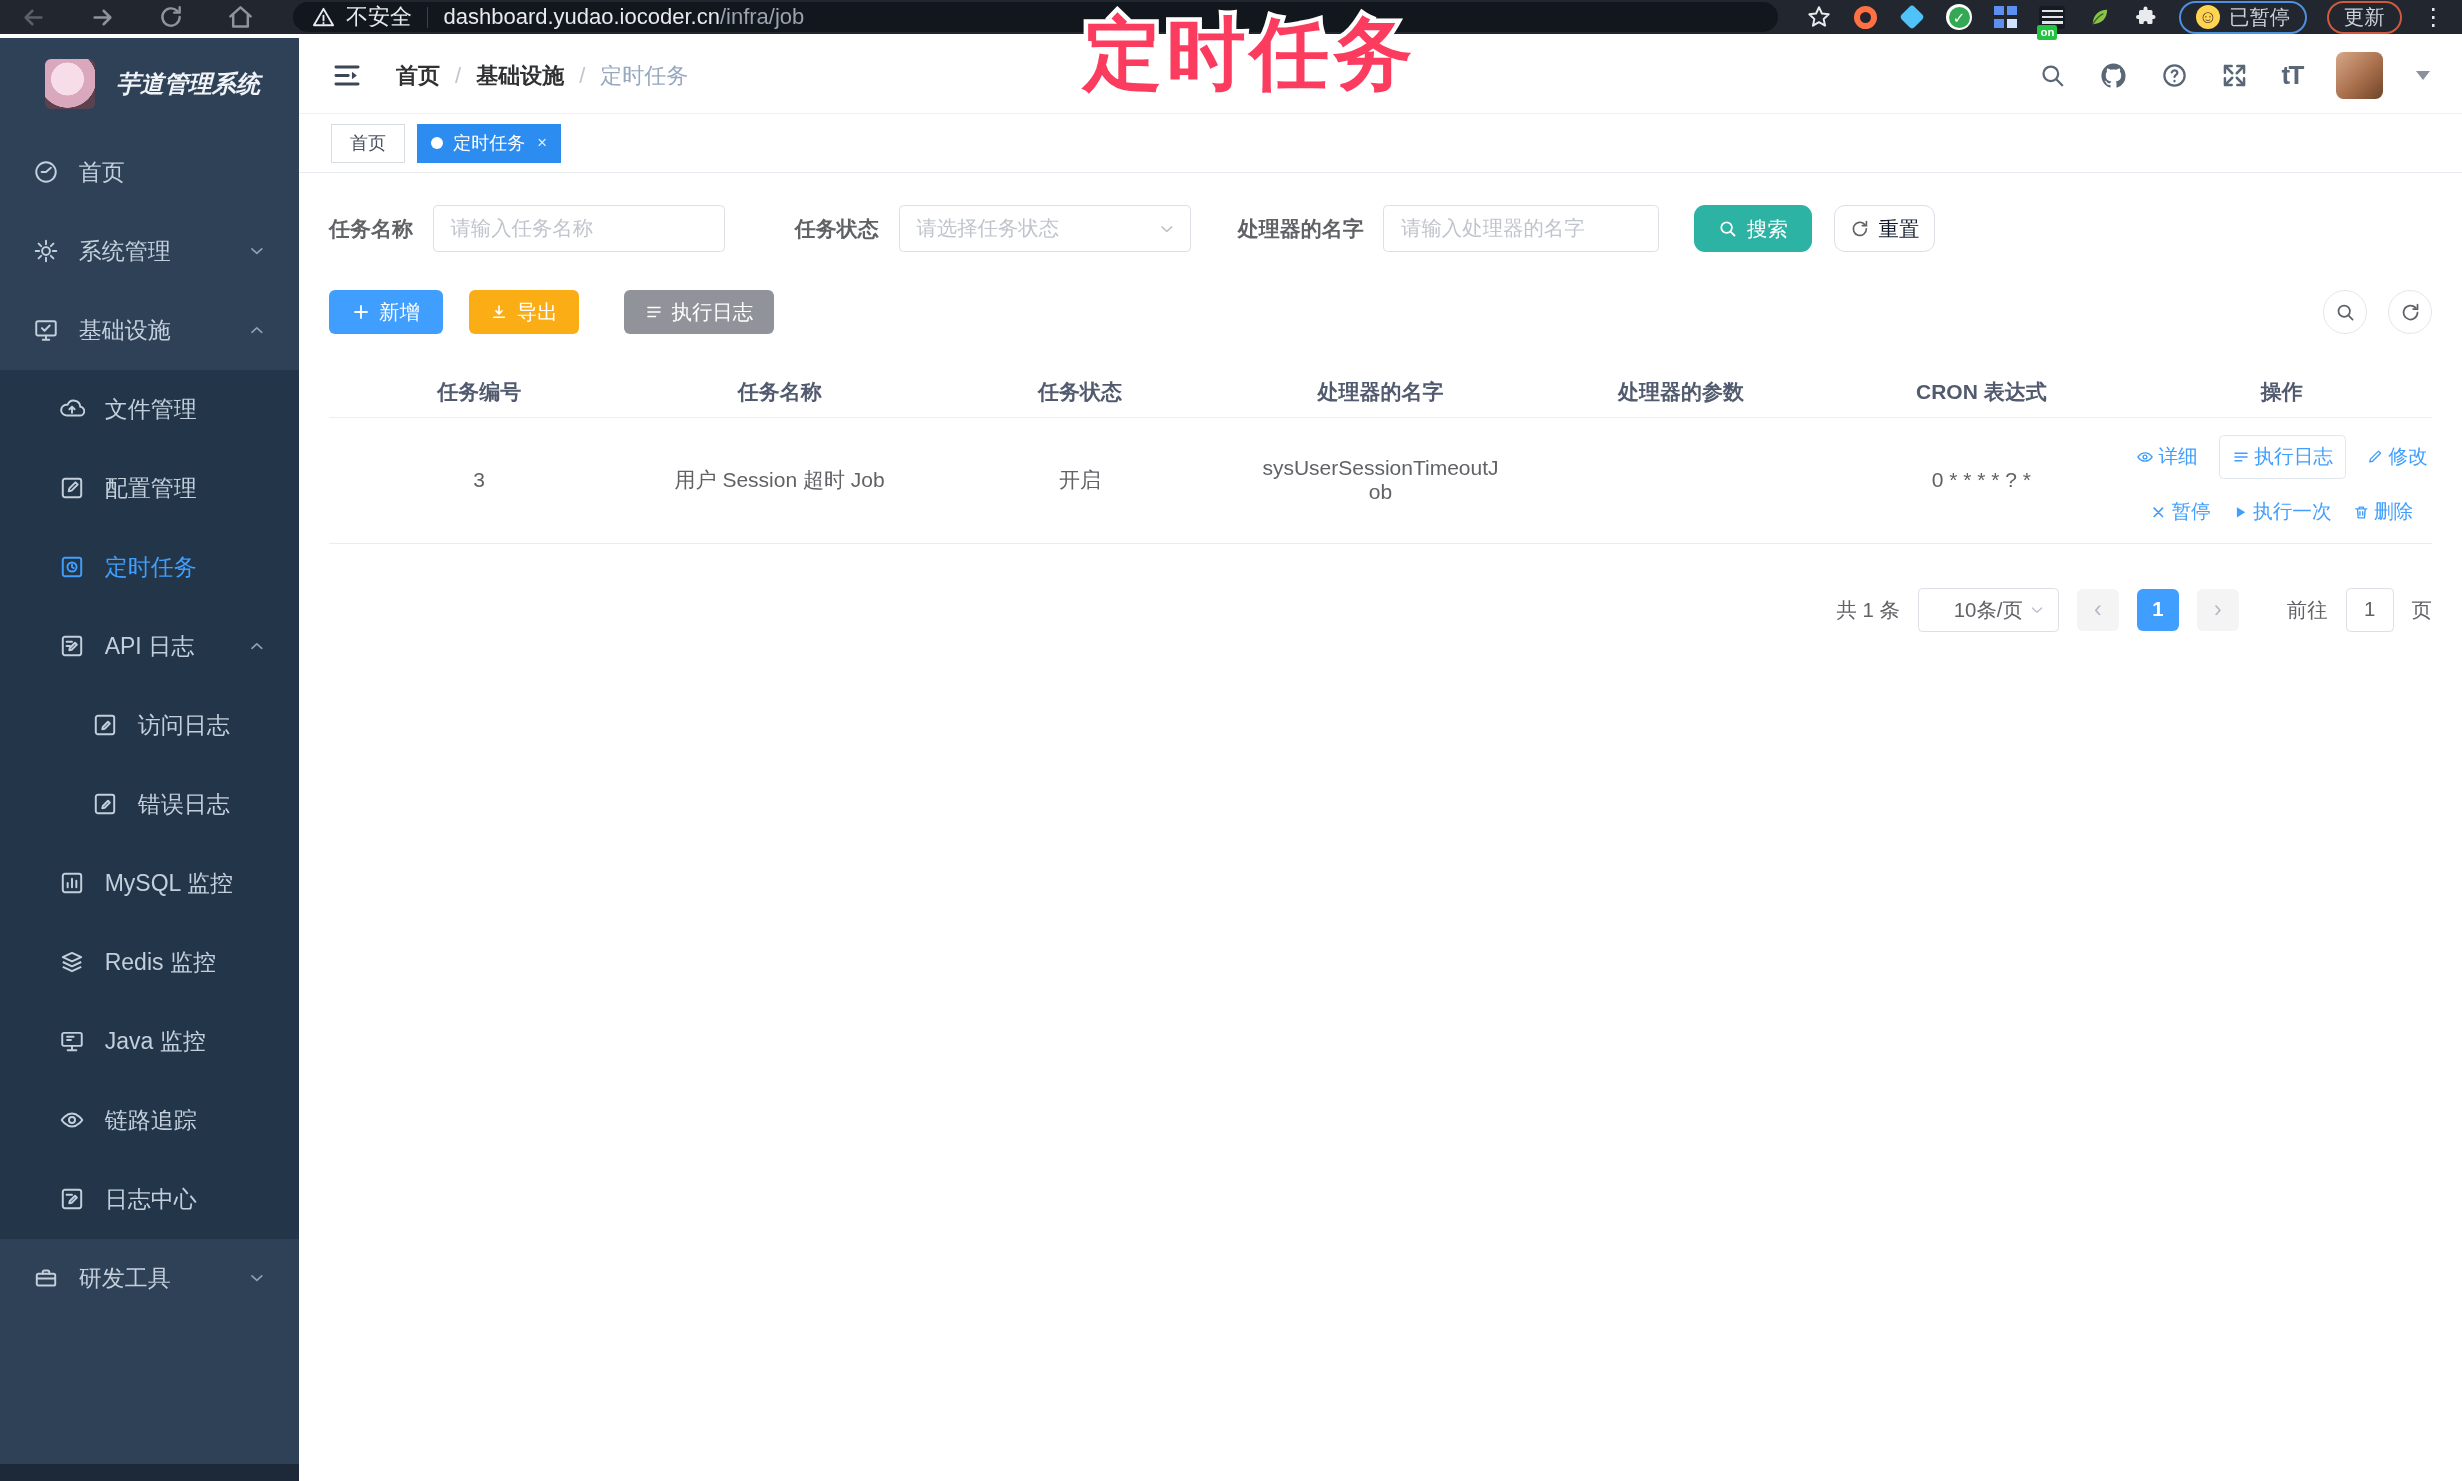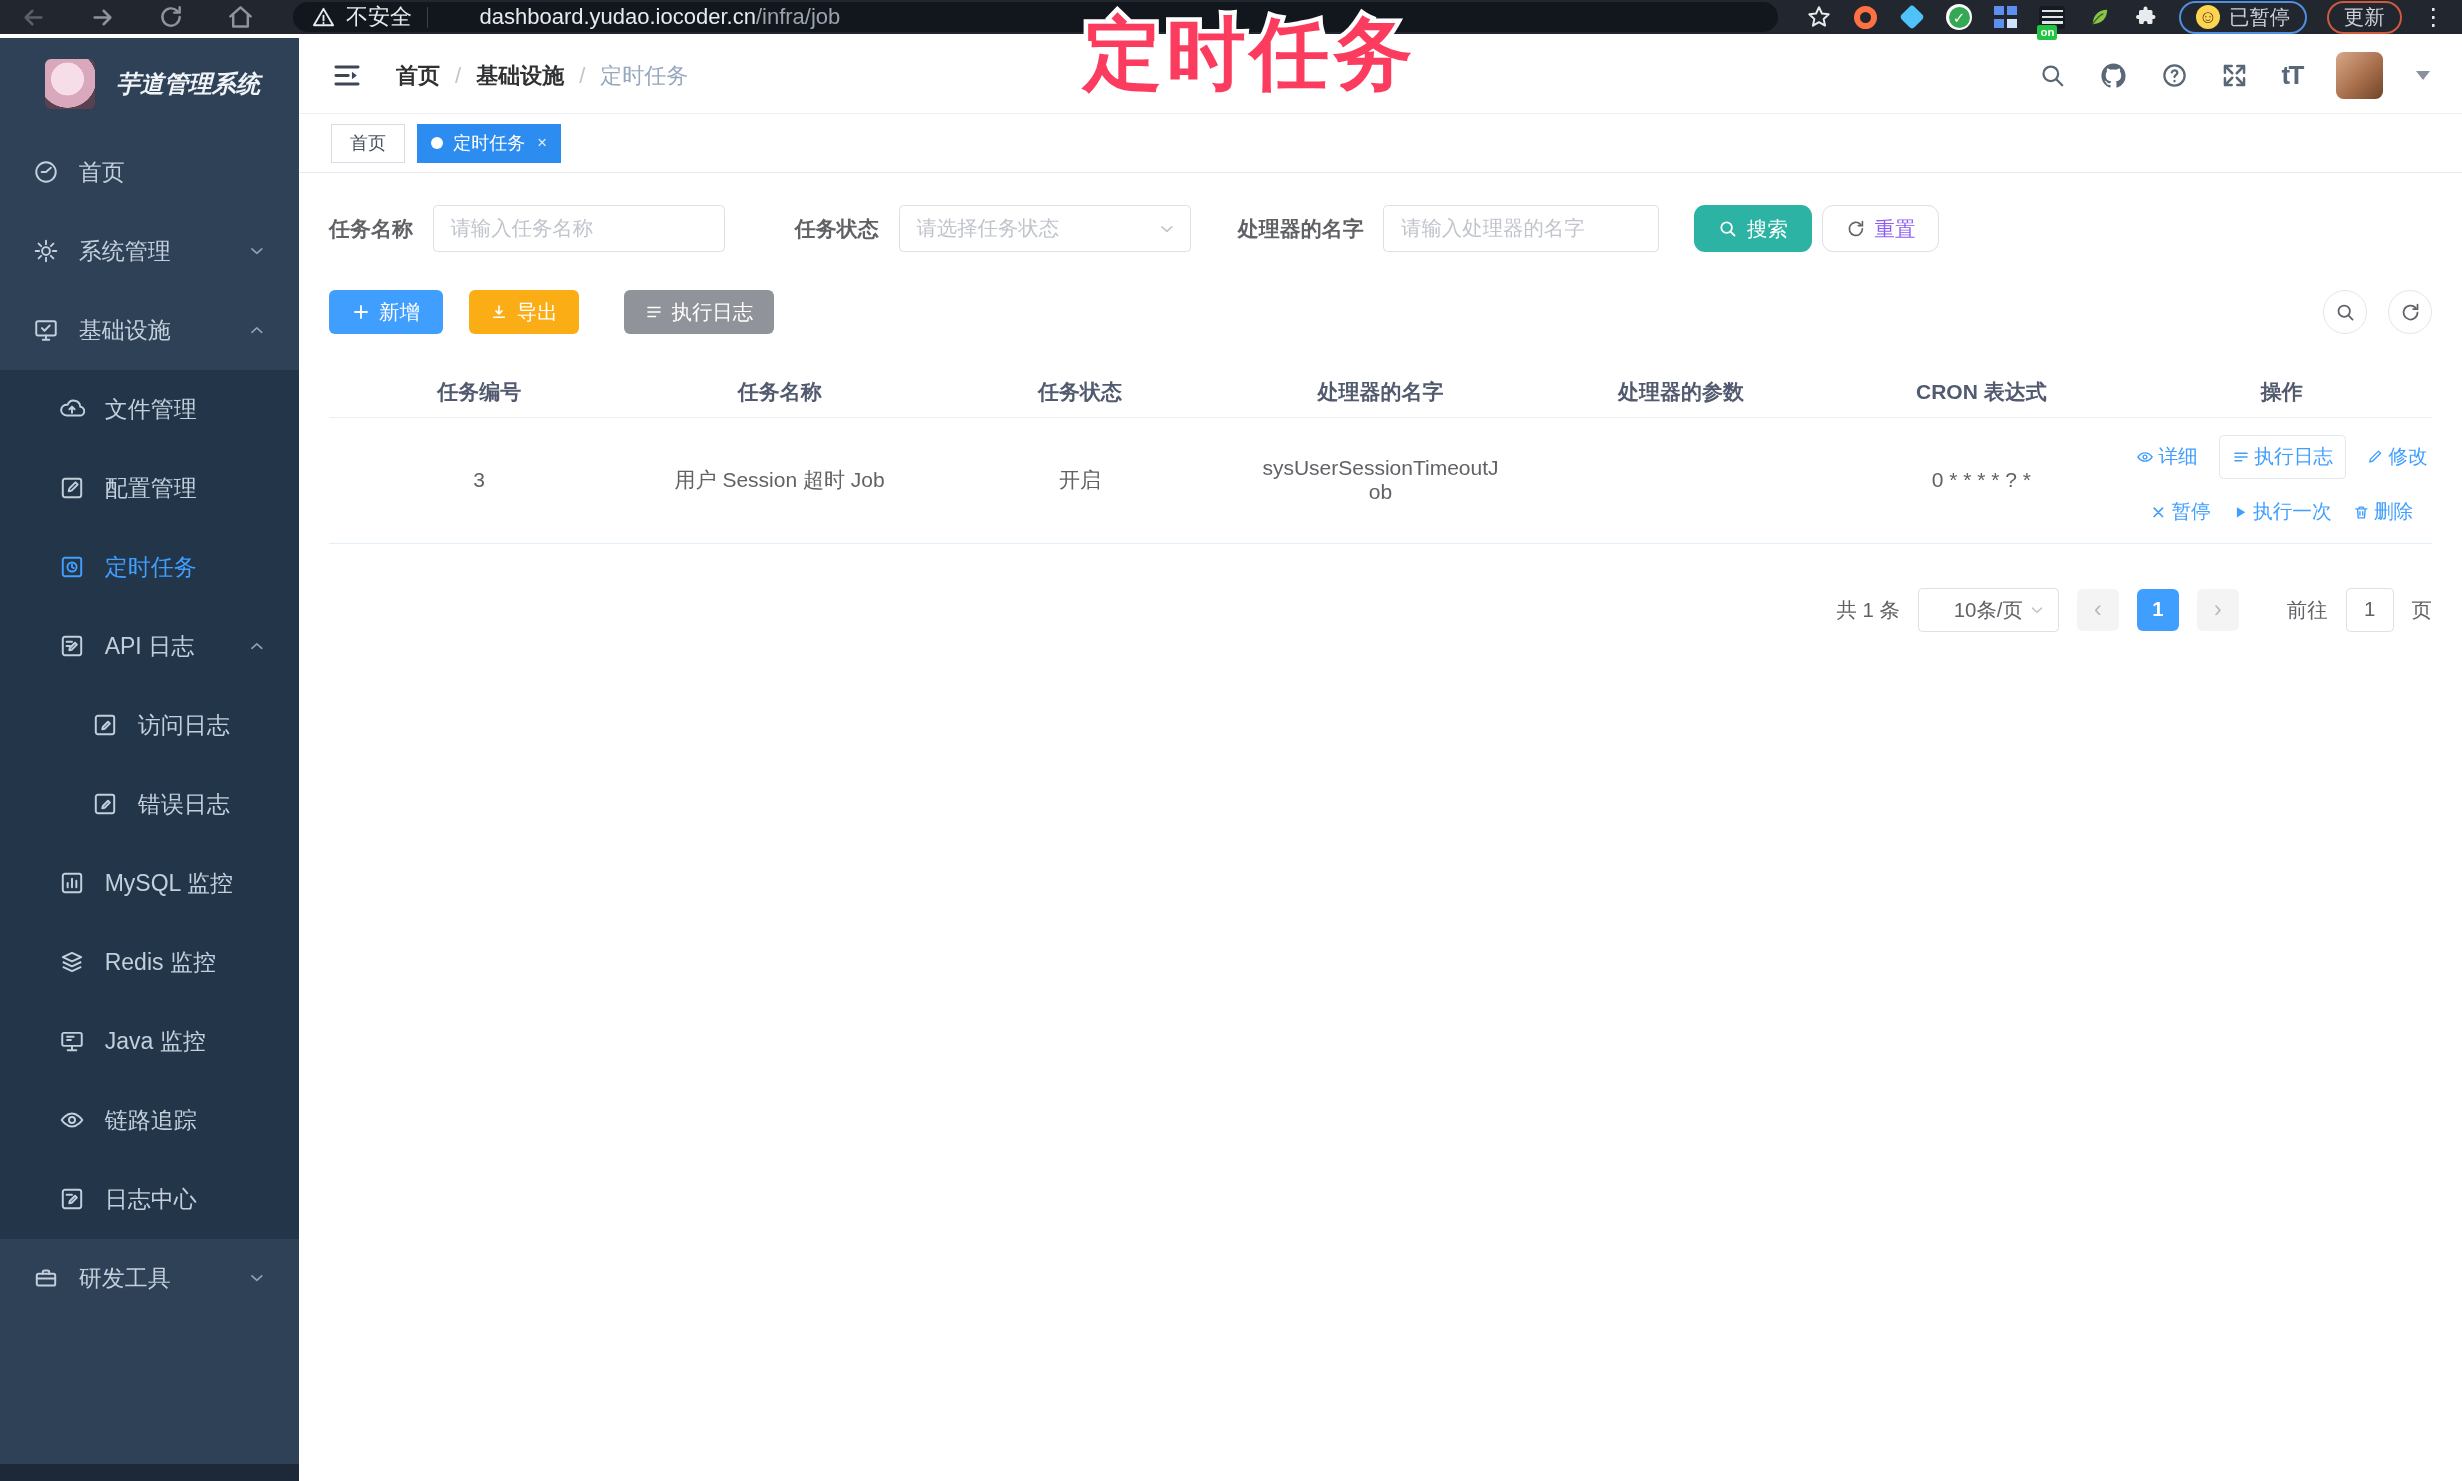--- a/index.html
+++ b/index.html
@@ -10,21 +10,21 @@
   .browser-bar { position:absolute; left:0; top:0; width:2462px; height:34px;
     background:#21262f; display:flex; align-items:center; padding:0 16.7px; z-index:50; }
   .nav-ic { width:33px; height:33px; display:flex; align-items:center; justify-content:center;
     color:#8d949e; margin-right:36px; flex:0 0 auto; }
   .nav-ic.dim { color:#596069; }
   .url-pill { flex:1 1 auto; height:30px; background:#12161d; border-radius:15px;
     display:flex; align-items:center; padding:0 19.7px; margin-right:27px; min-width:0; }
   .warn-tri { margin-right:10.6px; }
   .sec-label { color:#e8eaed; font-size:22px; margin-right:15px; white-space:nowrap; }
   .url-sep { width:1.5px; height:21px; background:#3a414d; margin-right:15px; }
-  .url-host { color:#e8eaed; font-size:22px; white-space:nowrap;margin-left:36px; }
+  .url-host { color:#e8eaed; font-size:22px; white-space:nowrap; }
   .url-path { color:#9aa3ad; font-size:22px; white-space:nowrap; }
   .bar-right { display:flex; align-items:center; gap:19.7px; flex:0 0 auto; }
   .ext { width:27px; height:27px; display:flex; align-items:center; justify-content:center; position:relative; }
   .ext-orange { width:23px; height:23px; border:6.8px solid #ff7043; border-radius:50%; }
   .ext-gem { width:18px; height:18px; background:#4fc3f7; border-radius:3.8px; transform:rotate(45deg); }
   .ext-green { width:26px; height:26px; background:#fff; border-radius:50%;
     display:flex; align-items:center; justify-content:center; }
   .ext-green > div { width:21px; height:21px; background:#34a853; border-radius:50%;
     color:#fff; font-size:15px; line-height:21px; text-align:center; font-weight:bold; }
   .ext-grid { width:23px; height:23px; display:grid; grid-template-columns:9.8px 9.8px; grid-gap:3px; }
@@ -94,22 +94,22 @@
   .flabel { font-size:21px; color:#606266; font-weight:bold; white-space:nowrap; }
   .f-input { height:47px; border:1.5px solid #dcdfe6; border-radius:4.5px; background:#fff;
     font-size:20.4px; color:#606266; padding:0 16.7px; outline:none; }
   .f-input::placeholder { color:#c0c4cc; }
   .f-select { position:relative; }
   .f-select .sel-caret { position:absolute; right:13.6px; top:50%; transform:translateY(-50%);
     color:#c0c4cc; display:flex; }
   .btn { display:flex; align-items:center; justify-content:center; gap:9px; border:none;
     border-radius:11px; font-size:20.4px; cursor:pointer; white-space:nowrap; }
   .btn-search { height:47px; padding:0 24px; background:#2cb3a3; color:#fff; margin-left:35px; }
-  .btn-reset { height:47px; padding:0 23px; background:#fff; color:#8b5cf6;
-    border:1.5px solid #dcdfe6; margin-left:10px; }
+  .btn-reset { height:47px; padding:0 15px; background:#fff; color:#0f172a;
+    border:1.5px solid #dcdfe6; margin-left:22px; }
 
   .toolbar { display:flex; align-items:center; margin-top:38px; }
   .btn-add { height:44px; padding:0 23px; background:#409eff; color:#fff; border-radius:6px; }
   .btn-export { height:44px; padding:0 21px; background:#fbad15; color:#fff; border-radius:6px; margin-left:26px; }
   .btn-log { height:44px; padding:0 21px; background:#909399; color:#fff; border-radius:6px; margin-left:45px; }
   .tb-spacer { flex:1; }
   .circ { width:44px; height:44px; border-radius:50%; border:1.5px solid #e3e6ec; background:#fff;
     display:flex; align-items:center; justify-content:center; color:#606266; cursor:pointer; }
   .circ + .circ { margin-left:21px; }
 

